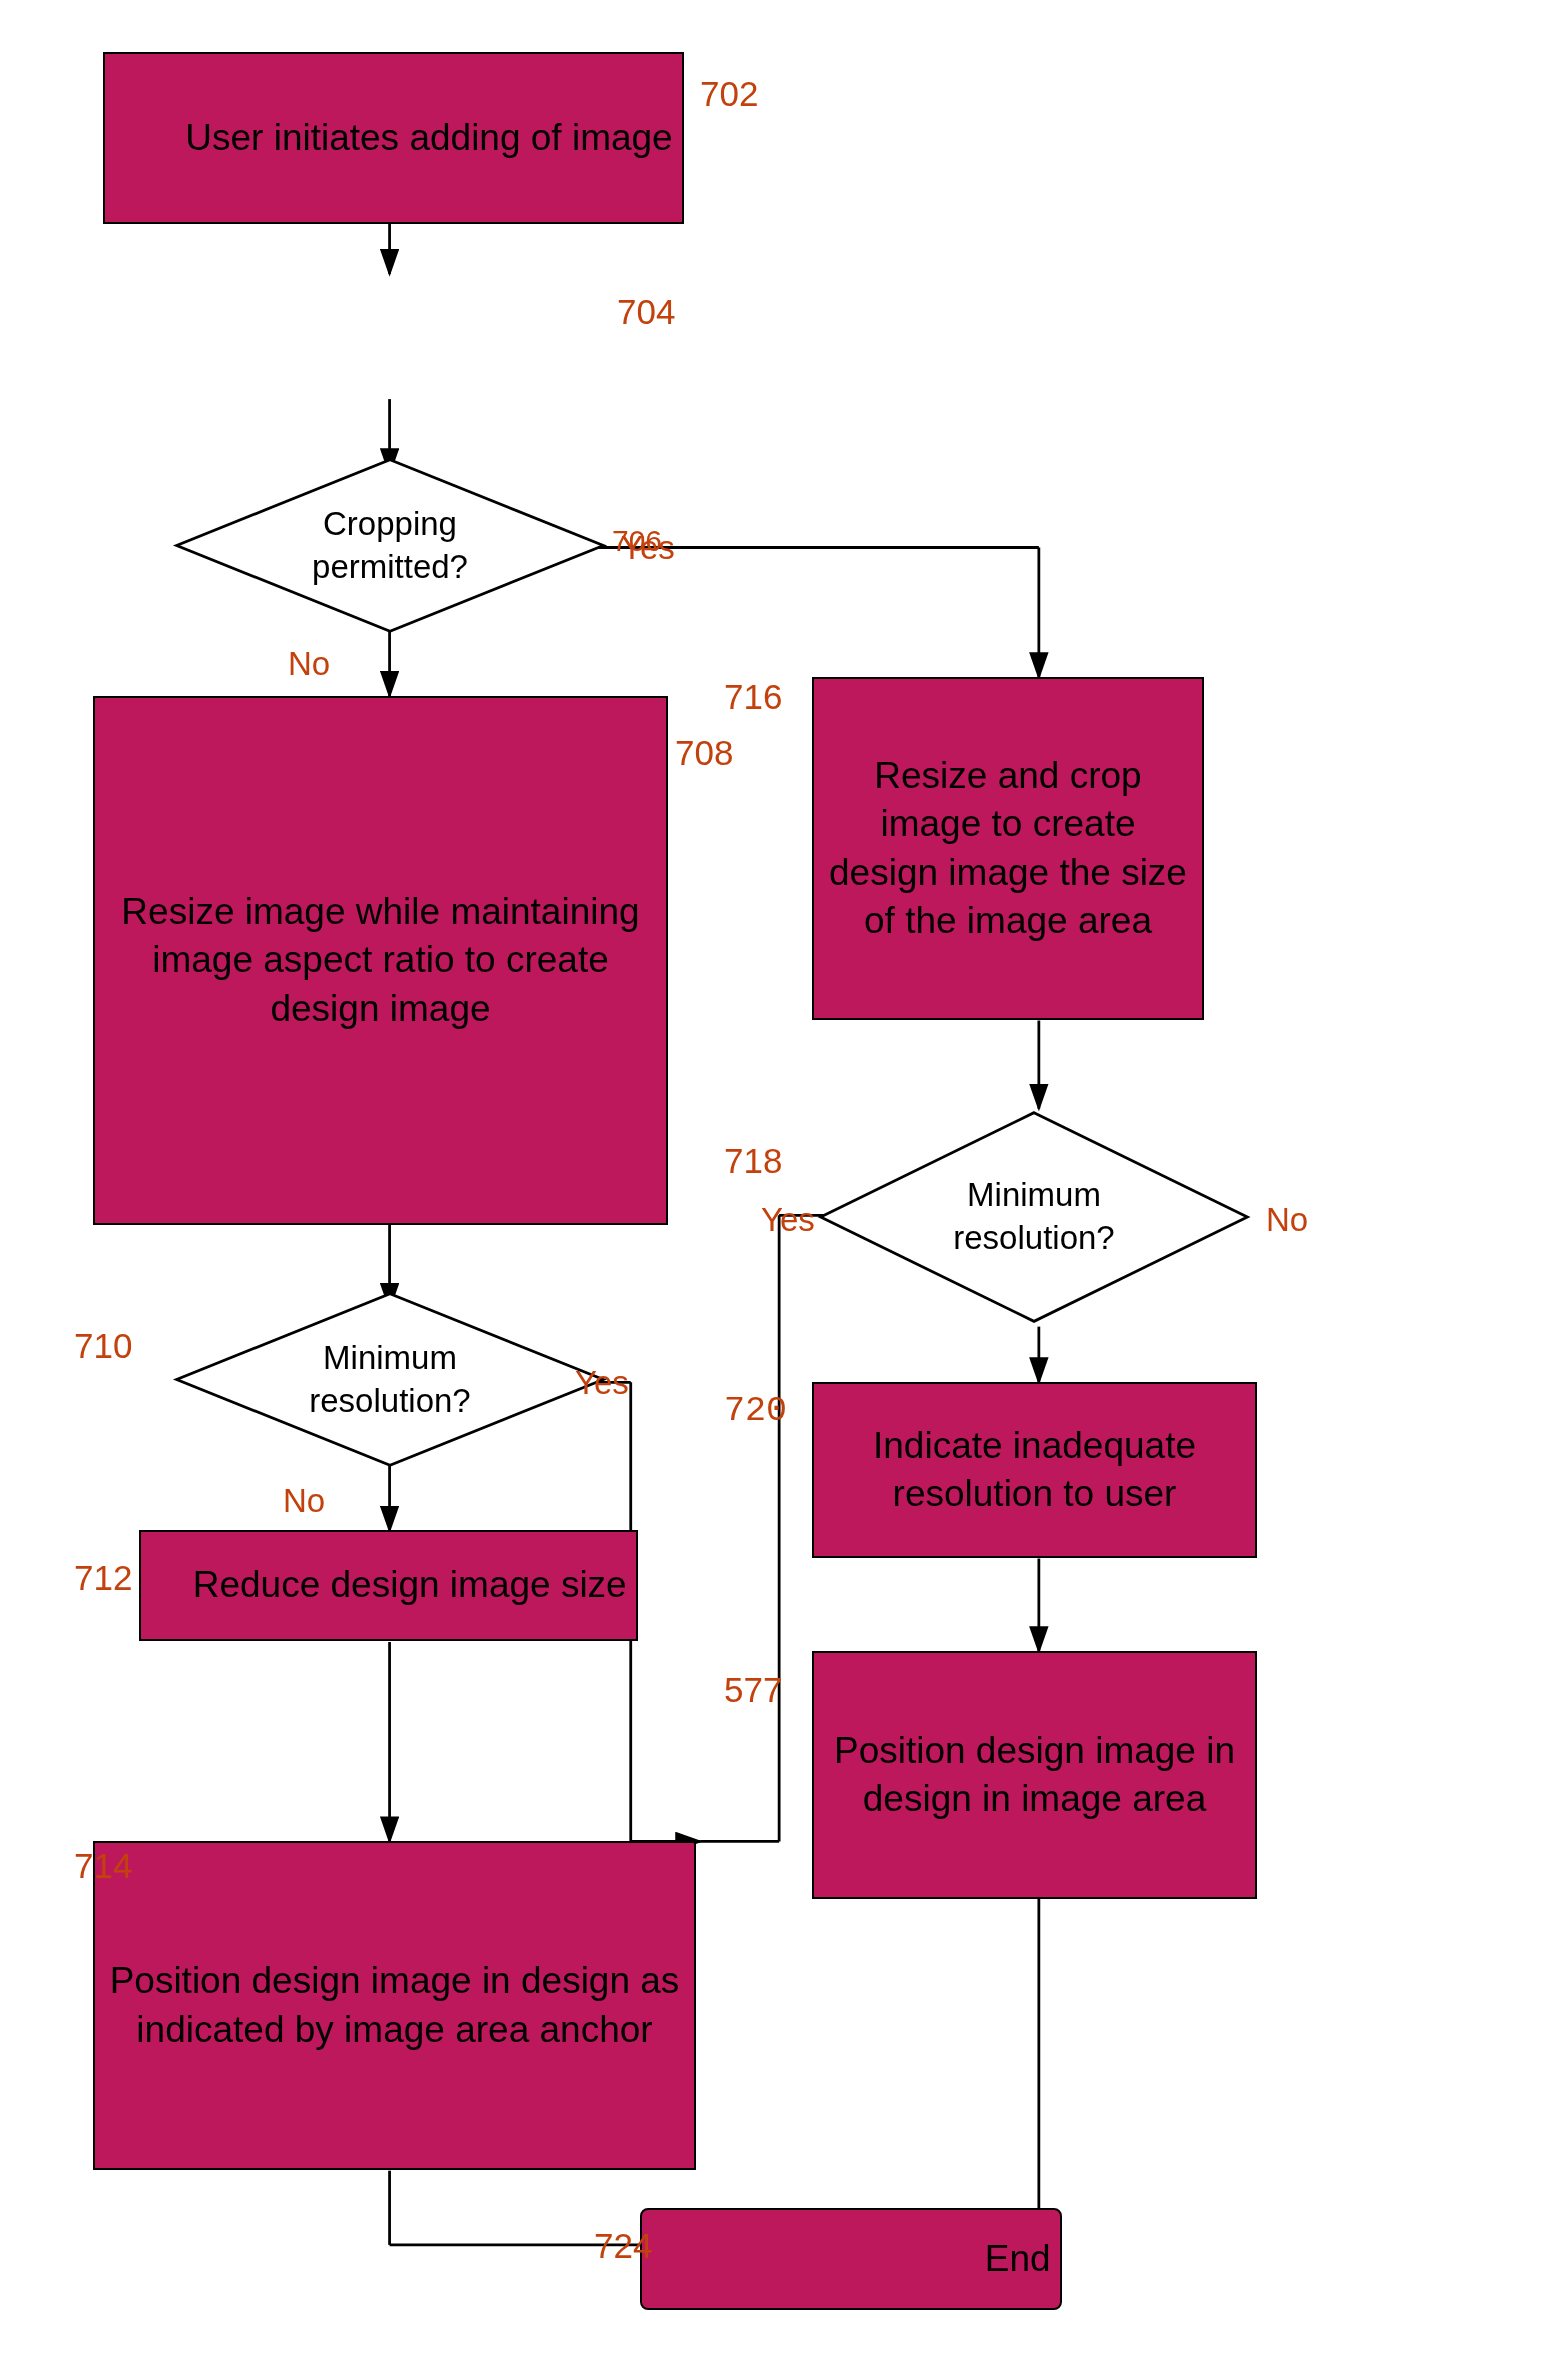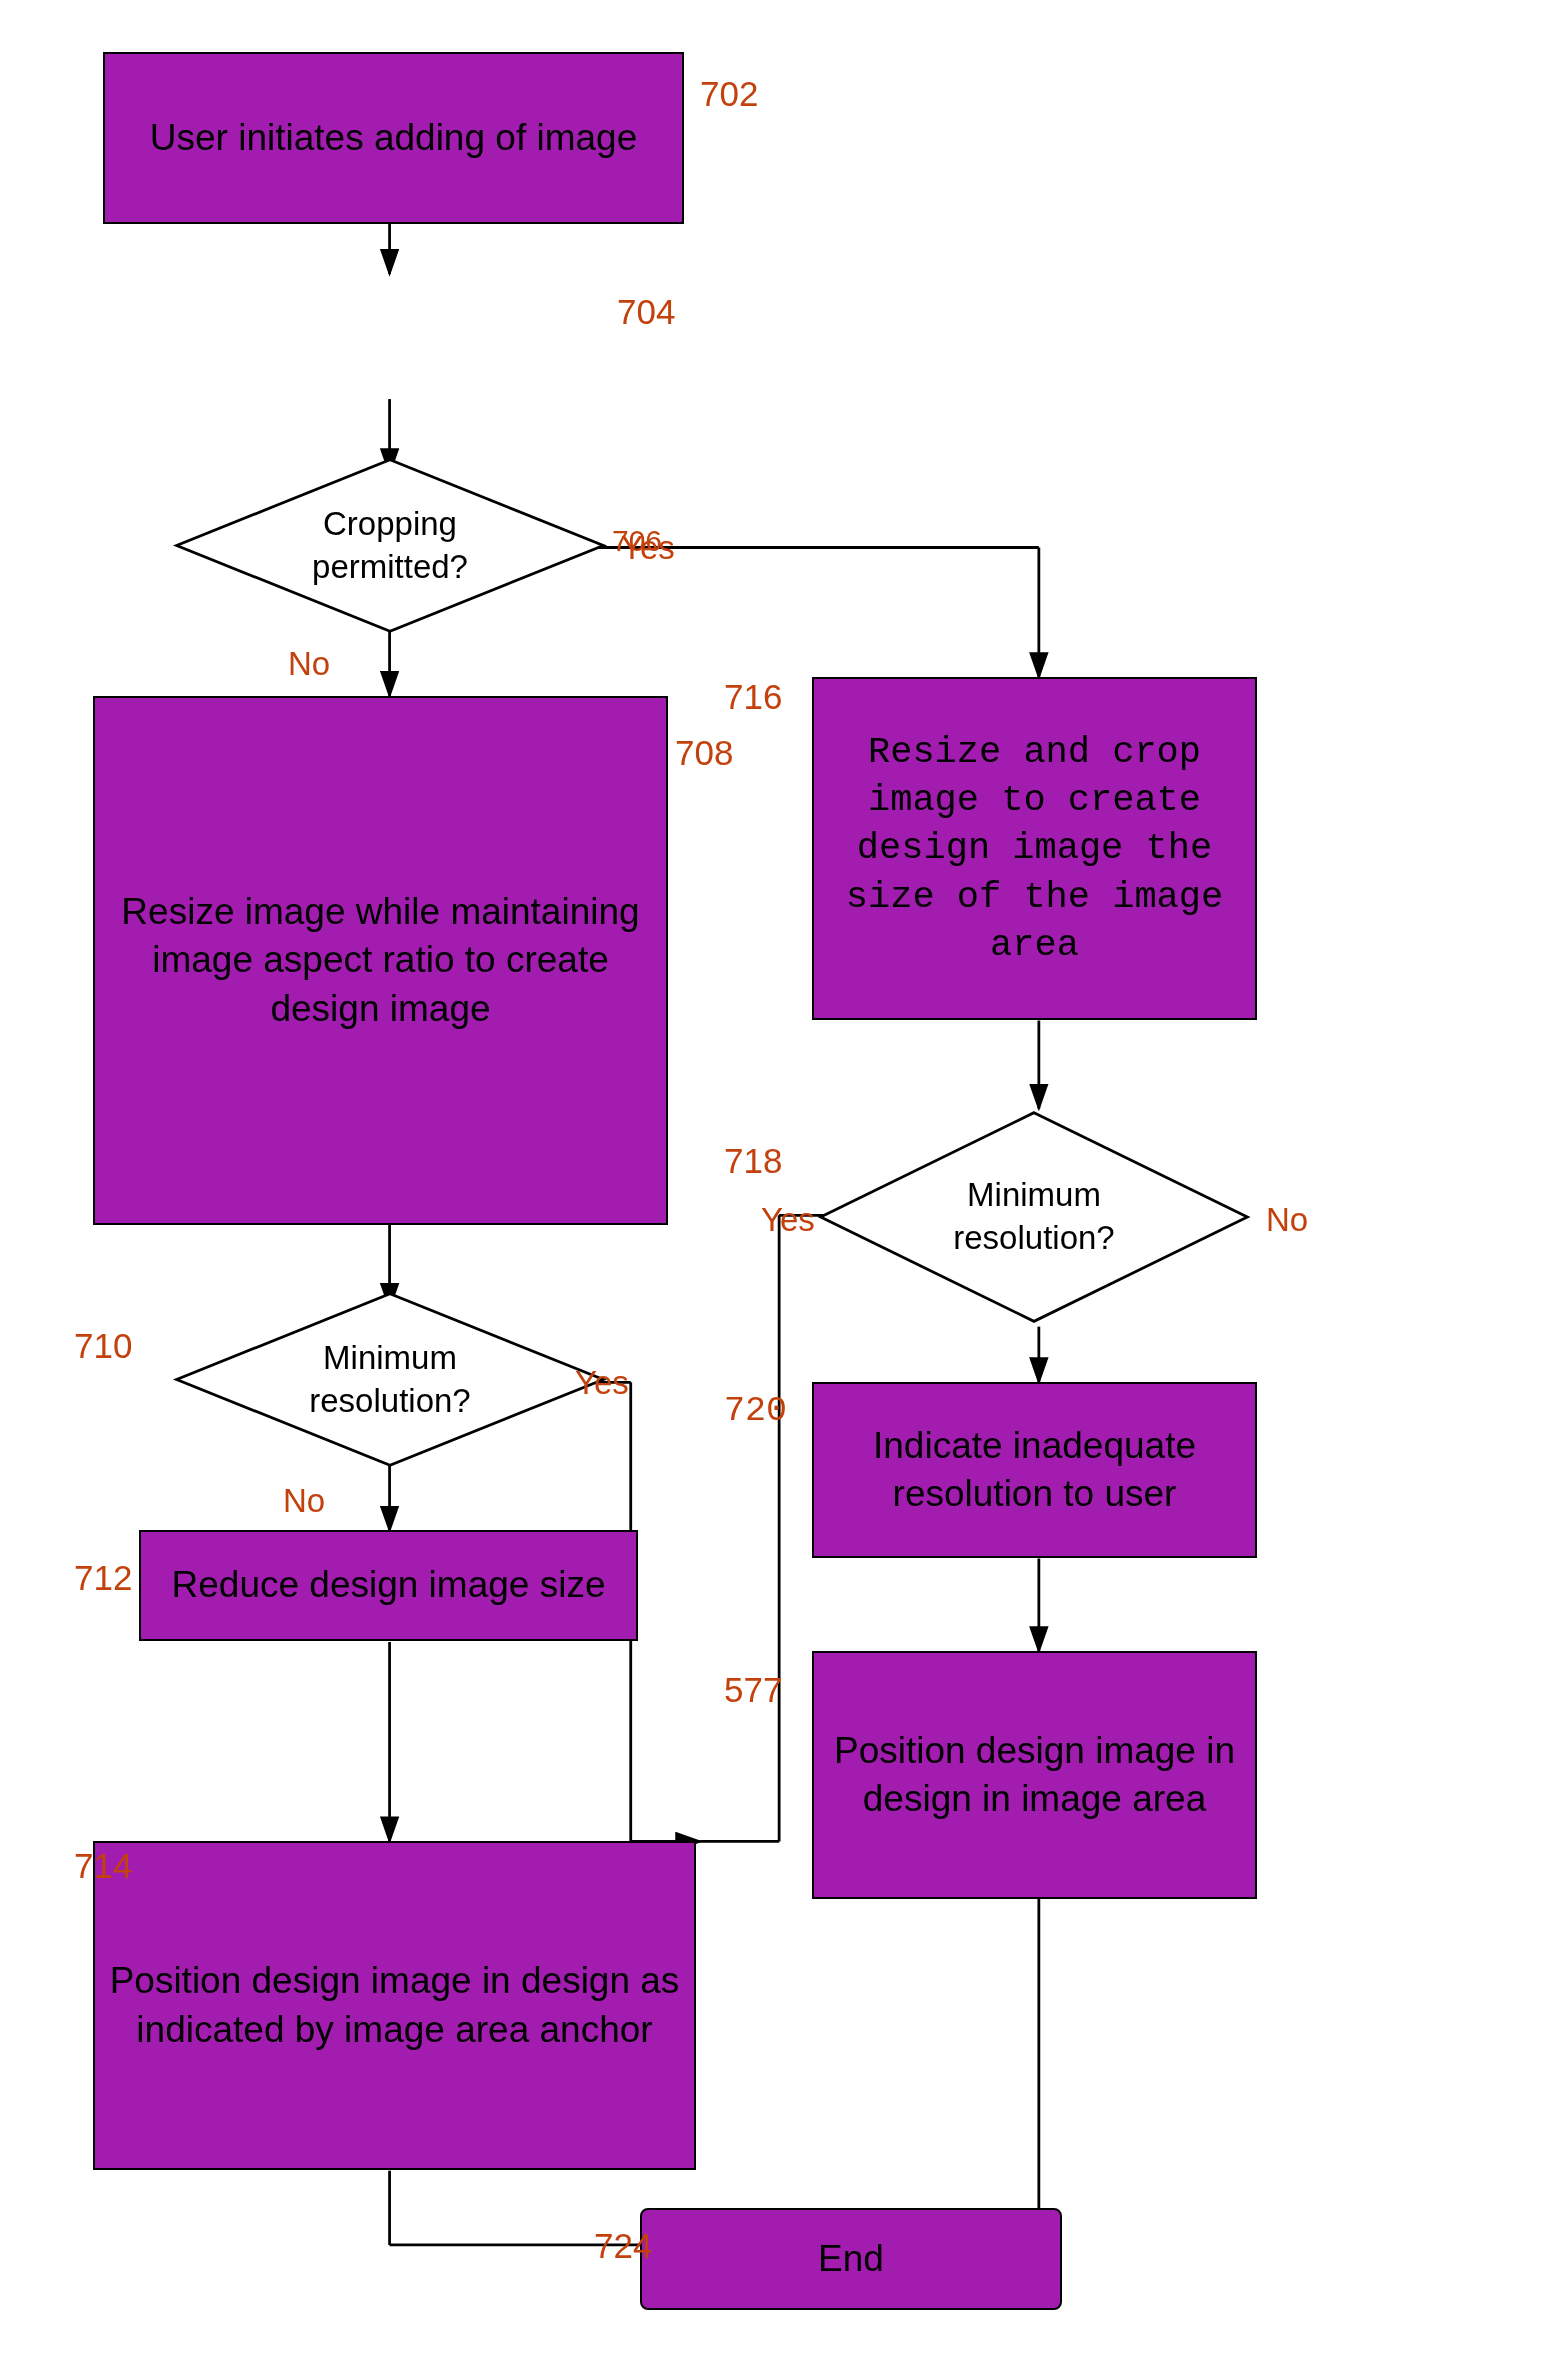--- a/index.html
+++ b/index.html
@@ -13,24 +13,24 @@
     }
     .diagram-container {
       position: absolute;
       top: 0; left: 0;
       width: 1549px;
       height: 2375px;
     }
     .box {
       position: absolute;
       border: 2.8px solid #000;
-      background: #a21caf;
+      background: #be185d;
       display: flex;
       align-items: center;
-      justify-content: center;
+      justify-content: flex-end;
       text-align: center;
       font-size: 35px;
       line-height: 1.3;
       padding: 9.3px;
     }
     .diamond-wrapper {
       position: absolute;
       display: flex;
       align-items: center;
       justify-content: center;
@@ -170,21 +170,21 @@
   </div>
 
   <div class="label" style="left:74px; top:1558px; font-size:35px;">712</div>
 
   <div class="box" style="left:93px; top:1841px; width:603px; height:329px; font-size:37px;">
     <span>Position design image in design as indicated by image area anchor</span>
   </div>
 
   <div class="label" style="left:74px; top:1846px; font-size:35px;">714</div>
 
-  <div class="box" style="left:812px; top:677px; width:445px; height:343px; font-size:37px;font-family:Liberation Mono, monospace;">
+  <div class="box" style="left:812px; top:677px; width:392px; height:343px; font-size:37px;">
     <span>Resize and crop image to create design image the size of the image area</span>
   </div>
 
   <div class="label" style="left:724px; top:677px; font-size:35px;">716</div>
 
   <div class="diamond-wrapper" style="left:816px; top:1108px; width:436px; height:218px;">
     <div class="diamond" style="width:436px; height:218px;">
       <svg width="436" height="218" viewBox="0 0 470 235">
         <polygon points="235,5 465,117.5 235,230 5,117.5" fill="white" stroke="black" stroke-width="3"></polygon>
       </svg>

